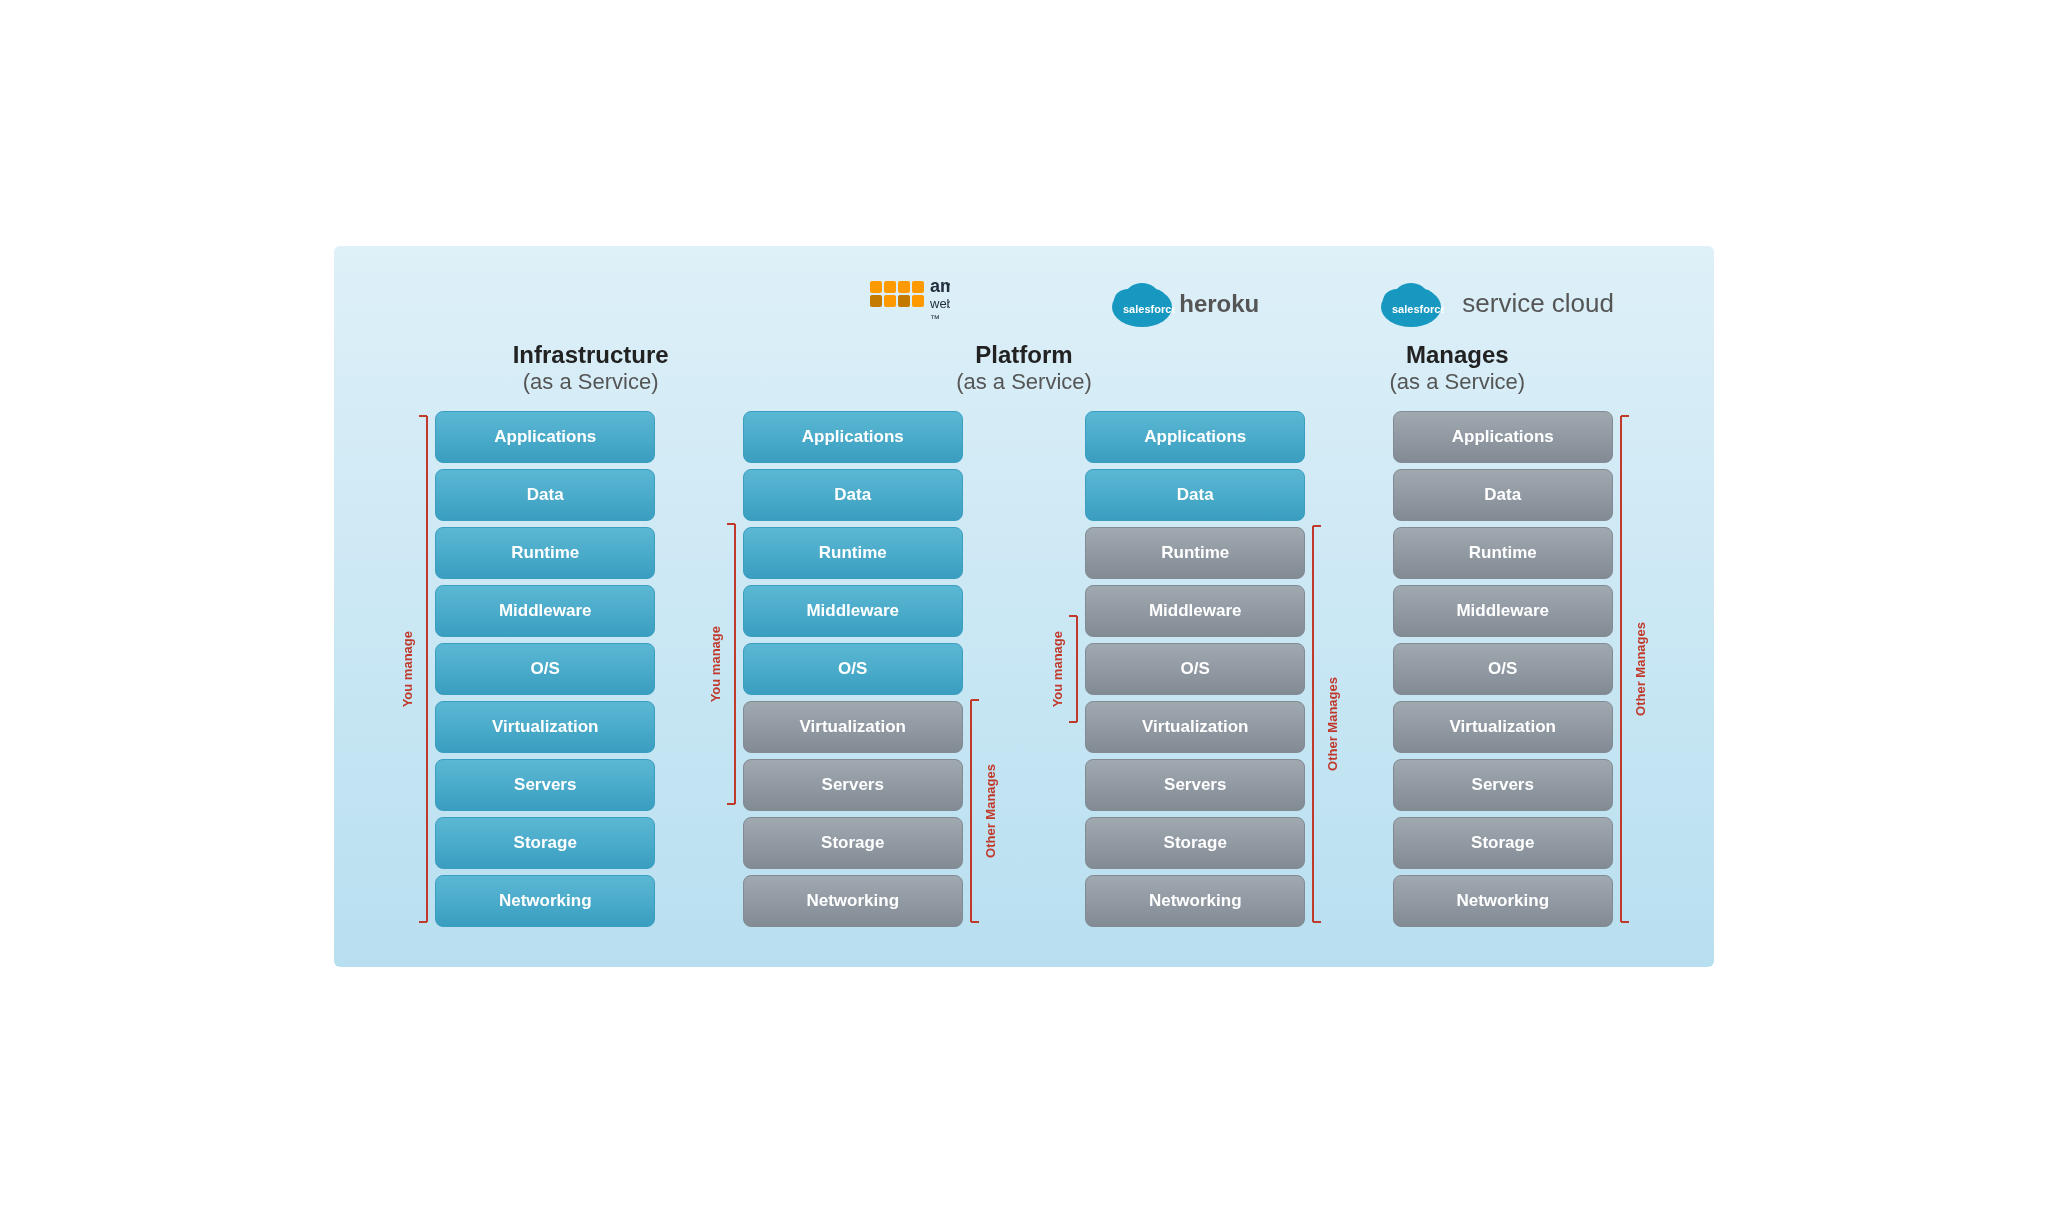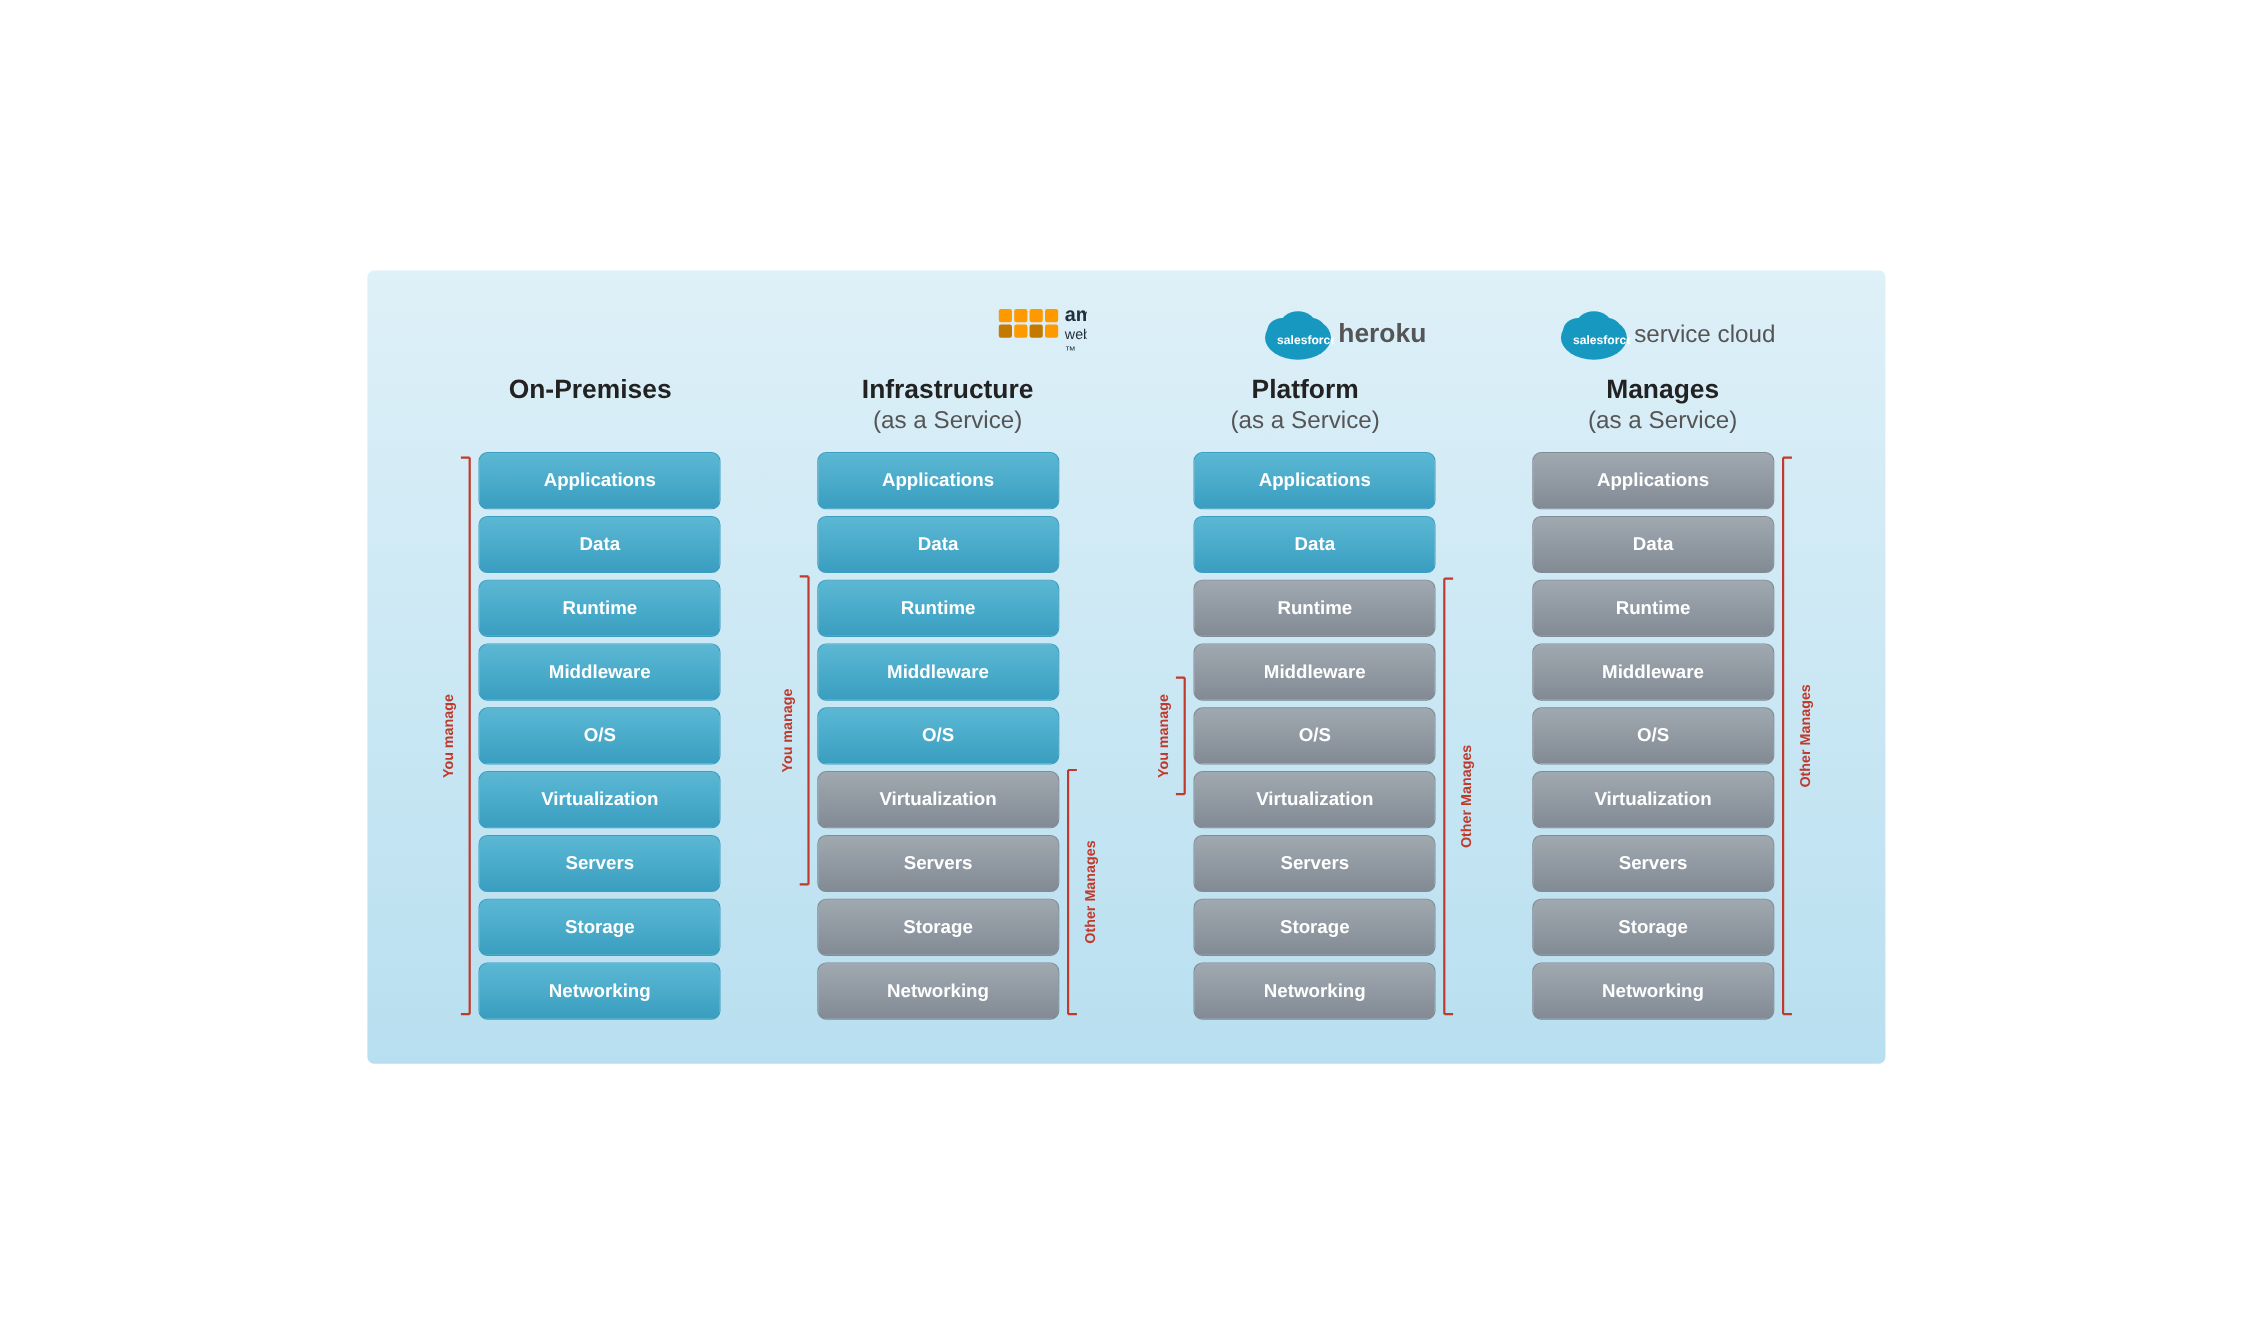--- a/index.html
+++ b/index.html
@@ -170,29 +170,26 @@
     </div>
 
     <div class="logo-service-cloud">
       <svg width="65" height="50" viewBox="0 0 65 50">
         <ellipse cx="32" cy="28" rx="30" ry="20" fill="#1798c1"></ellipse>
         <ellipse cx="18" cy="22" rx="14" ry="12" fill="#1798c1"></ellipse>
         <ellipse cx="44" cy="20" rx="12" ry="10" fill="#1798c1"></ellipse>
         <ellipse cx="32" cy="16" rx="16" ry="12" fill="#1798c1"></ellipse>
         <text x="13" y="34" font-size="11" font-weight="bold" fill="white">salesforce</text>
       </svg>
-      <span style="font-size:22px; color:#555; margin-left:4px;">service cloud</span>
+      <span style="font-size:26px; color:#555; margin-left:18px;">service cloud</span>
     </div>
 
   </div>
 
   <div class="headers-row">
-    <div class="col-header">
-      <div class="col-header-title">On-Premises</div>
-    </div>
     <div class="col-header">
       <div class="col-header-title">Infrastructure</div>
       <div class="col-header-sub">(as a Service)</div>
     </div>
     <div class="col-header">
       <div class="col-header-title">Platform</div>
       <div class="col-header-sub">(as a Service)</div>
     </div>
     <div class="col-header">
       <div class="col-header-title">Manages</div>

